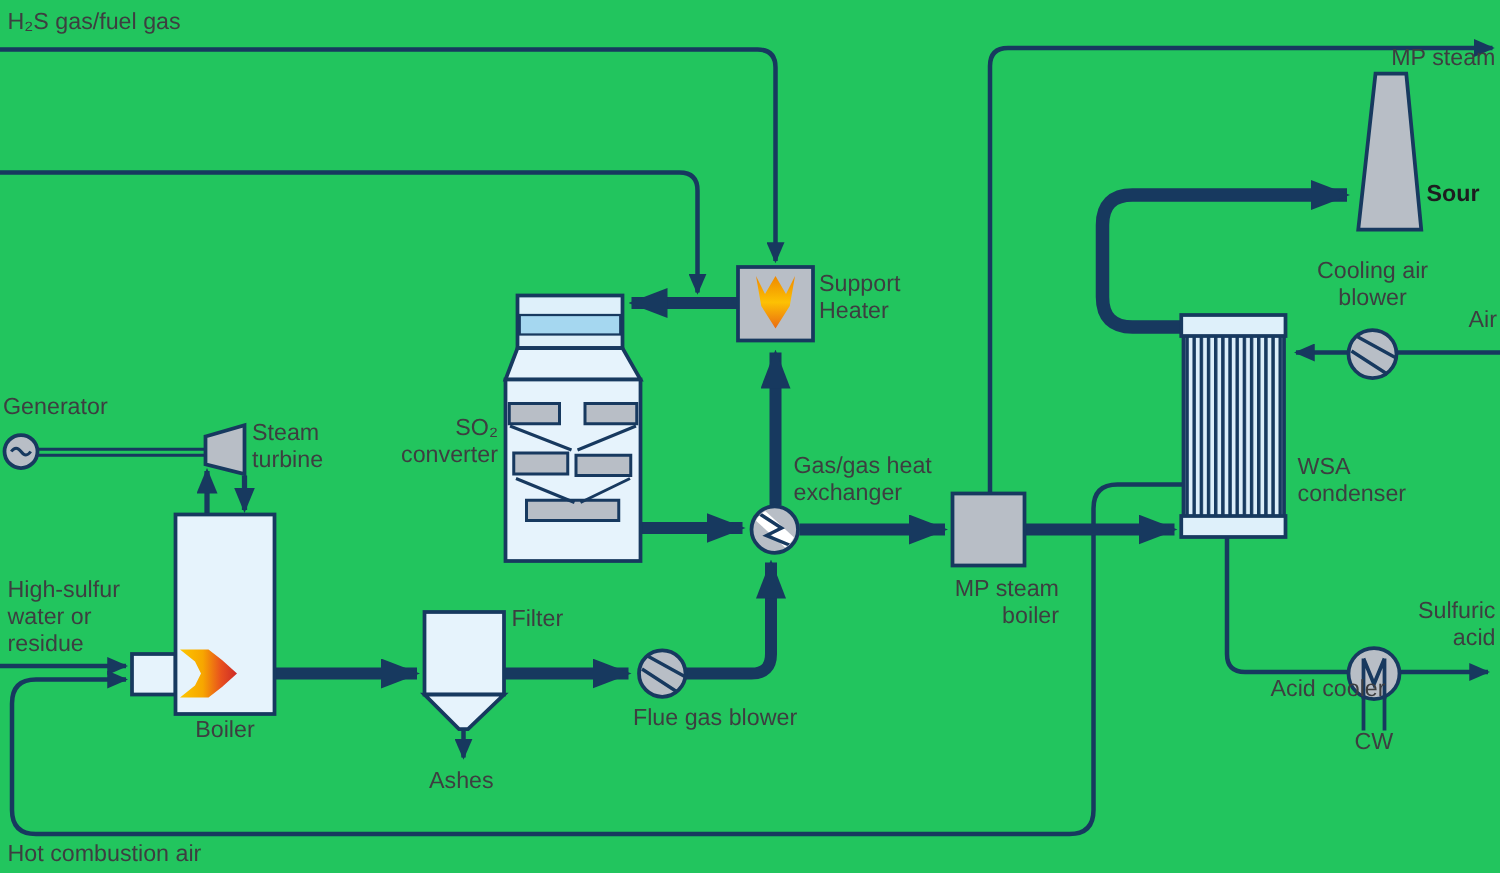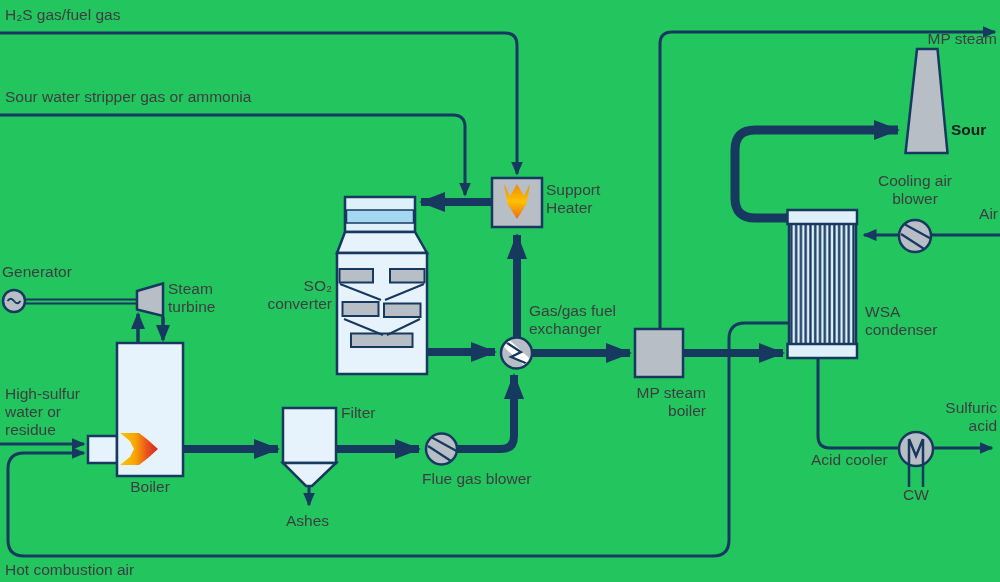--- a/index.html
+++ b/index.html
@@ -19,21 +19,21 @@
   #l-filter{left:341px;top:404px;}
   #l-ashes{left:286px;top:512px;}
   #l-fluegas{left:422px;top:470px;}
   #l-mpboiler{left:614px;top:384px;width:92px;text-align:right;}
   #l-mpsteam{right:3px;top:3px;text-align:right;margin-top:27px;}
   #l-stack{left:951px;top:121px;font-weight:bold;color:#1d1d1f;}
   #l-coolblower{left:855px;top:172px;width:120px;text-align:center;}
   #l-air{right:2px;top:205px;text-align:left;}
   #l-wsa{left:865px;top:303px;width:95px;}
   #l-sulfuric{right:3px;top:399px;width:78px;text-align:right;}
-  #l-acidcooler{left:811px;top:451px;}
+  #l-acidcooler{left:847px;top:451px;}
   #l-cw{left:903px;top:486px;}
   #l-hotair{left:5px;top:561px;}
 </style>
 </head>
 <body>
 
 <div class="canvas">
 <svg width="1000" height="582" viewBox="0 0 1000 582">
   <defs>
     <marker id="mThick" viewBox="0 0 26 20" refX="24" refY="10" markerWidth="26" markerHeight="20" markerUnits="userSpaceOnUse" orient="auto">
@@ -161,26 +161,25 @@
   </g>
 
   <g>
     <path d="M909,455 V487 M923,455 V487" stroke="#17395f" stroke-width="2.5" fill="none"></path>
     <circle cx="916" cy="449" r="17" fill="#b8bec6" stroke="#17395f" stroke-width="2.5"></circle>
     <path d="M909,439 V466 M923,439 V466 M909,439 L916,456 L923,439" fill="none" stroke="#17395f" stroke-width="2.5"></path>
   </g>
 </svg>
 
 <div class="lbl" id="l-h2s">H₂S gas/fuel gas</div>
-<div class="lbl" id="l-sour">Sour water stripper gas or ammonia</div>
 <div class="lbl" id="l-generator">Generator</div>
 <div class="lbl" id="l-turbine">Steam turbine</div>
 <div class="lbl" id="l-so2">SO₂ converter</div>
 <div class="lbl" id="l-heater">Support Heater</div>
-<div class="lbl" id="l-gasgas">Gas/gas fuel exchanger</div>
+<div class="lbl" id="l-gasgas">Gas/gas heat exchanger</div>
 <div class="lbl" id="l-highsulfur">High-sulfur water or residue</div>
 <div class="lbl" id="l-boiler">Boiler</div>
 <div class="lbl" id="l-filter">Filter</div>
 <div class="lbl" id="l-ashes">Ashes</div>
 <div class="lbl" id="l-fluegas">Flue gas blower</div>
 <div class="lbl" id="l-mpboiler">MP steam boiler</div>
 <div class="lbl" id="l-mpsteam">MP steam</div>
 <div class="lbl" id="l-stack">Sour</div>
 <div class="lbl" id="l-coolblower">Cooling air blower</div>
 <div class="lbl" id="l-air">Air</div>

